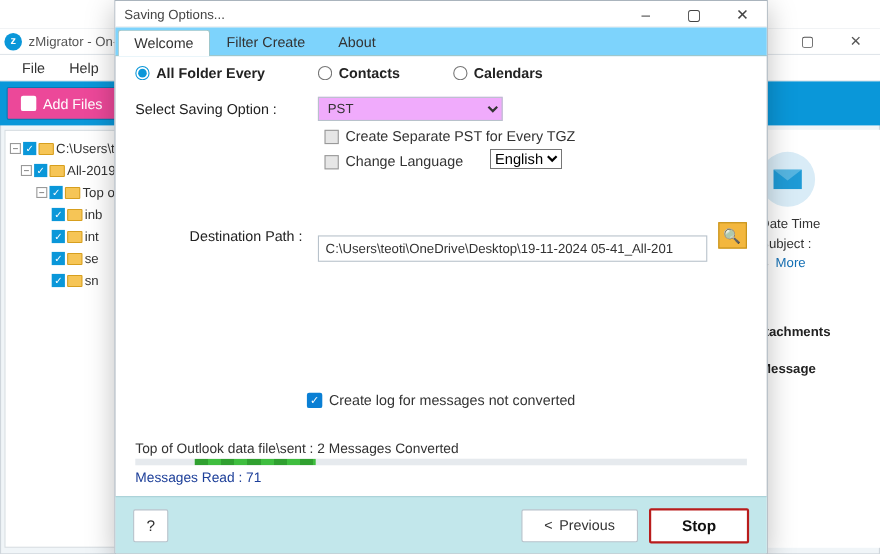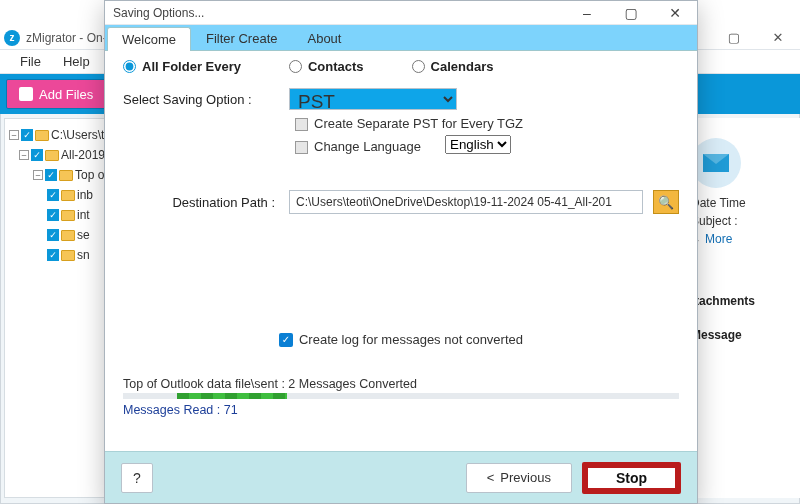--- a/index.html
+++ b/index.html
@@ -132,32 +132,32 @@
   .dlg-body { flex:1 1 auto; padding: 8px 14px 4px 14px; position:relative; overflow:hidden; }
 
   .radio-row { display:flex; align-items:center; gap: 48px; padding: 0 4px 10px 4px; }
   .radio-row label { display:flex; align-items:center; gap:6px; cursor:default; }
   .radio-row input[type=radio] { width:13px; height:13px; accent-color:#0a97d9; }
   .radio-row .bold { font-weight:600; color:#222; }
 
   .form-row { display:flex; align-items:center; gap:10px; padding: 4px 4px; }
   .form-row .label { width: 156px; text-align:left; color:#222; }
   .form-row select {
-    height: 22px; width: 168px; border:1px solid #b8c2cb; font-size:19px; padding: 1px 4px;
-    background:#0ea5e9; color:#333;
+    height: 22px; width: 168px; border:1px solid #b8c2cb; font-size:12px; padding: 1px 4px;
+    background:#f0abfc; color:#333;
   }
   .chk-line { display:flex; align-items:flex-end; gap:6px; padding: 2px 0 2px 176px; font-size:13px; color:#333; }
   .chk-line .cbox {
     width:13px; height:13px; border:1px solid #999; background:#e6e6e6; display:inline-block;
   }
 
   .dest-row { display:flex; align-items:center; gap:10px; padding: 34px 4px 0 4px; }
   .dest-row .label { width:156px; text-align:right; padding-right:4px; color:#222; }
   .dest-row input[type=text] {
-    flex:1; height:24px; border:1px solid #b8c2cb; padding: 0 6px; font-size:12px; color:#333;
+    flex:1; height:24px; border:1px solid #b8c2cb; padding: 0 6px; font-size:12px; color:#333;margin-top:24px;
   }
   .dest-row .browse {
     width:26px; height:24px; border:1px solid #c48f17; background:#f3b73e;
     display:flex; align-items:center; justify-content:center; font-size:13px; color:#5a3e00;
     cursor:default;
   }
 
   .log-row { display:flex; align-items:center; justify-content:center; gap:6px; margin-top: 118px; font-size:13px; }
   .log-row .cbox {
     width:14px; height:14px; background:#0a7fd4; display:flex; align-items:center; justify-content:center;
@@ -184,21 +184,21 @@
     display:flex; align-items:center; justify-content:center; font-size:14px; color:#333;
     border-radius:2px; cursor:default;
   }
   .dlg-footer .spacer { flex:1; }
   .dlg-footer .nav-btn {
     height:30px; padding:0 20px; background:#fff; border:1px solid #b8c2cb;
     display:flex; align-items:center; gap:6px; font-size:13px; color:#333;
     border-radius:2px; cursor:default;
   }
   .dlg-footer .stop-btn {
-    height:32px; padding:0 28px; background:#fff; border:6px solid #b91c1c;
+    height:32px; padding:0 28px; background:#fff; border:2px solid #b91c1c;
     display:flex; align-items:center; font-size:14px; font-weight:600; color:#111;
     border-radius:2px; cursor:default;
   }
 </style>
 </head>
 <body>
 
 <div class="bg-window"></div>
 
 <div class="bg-titlebar">

